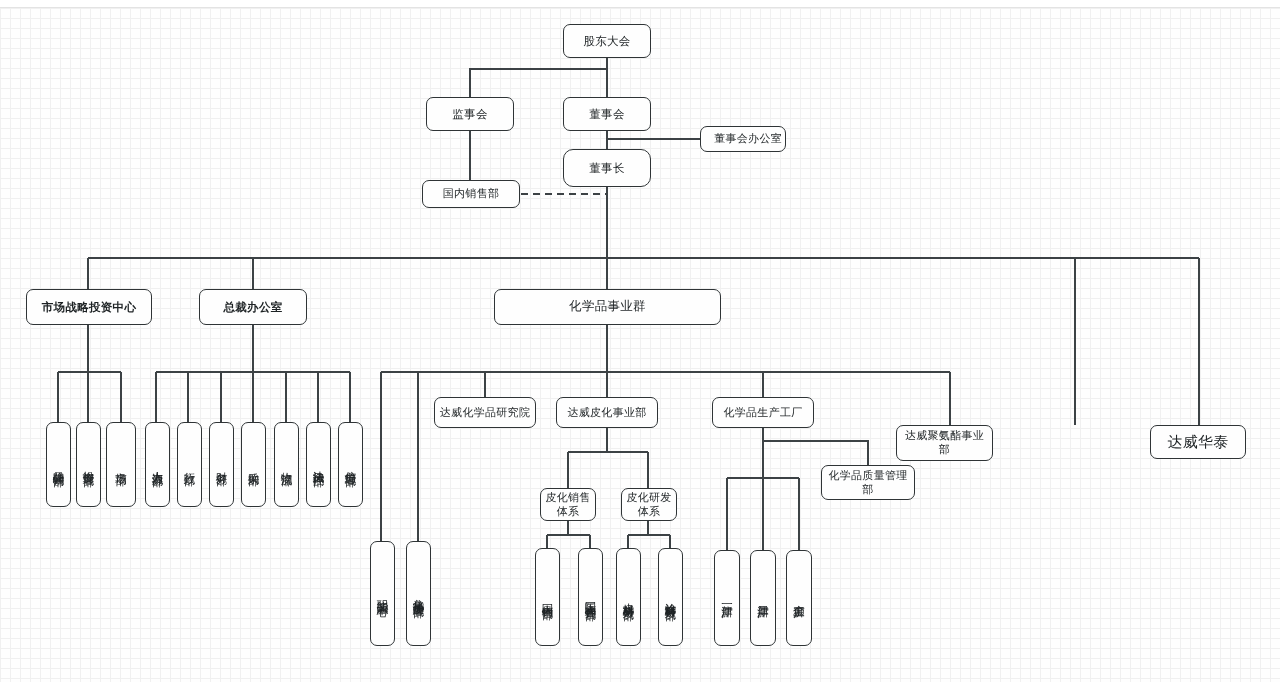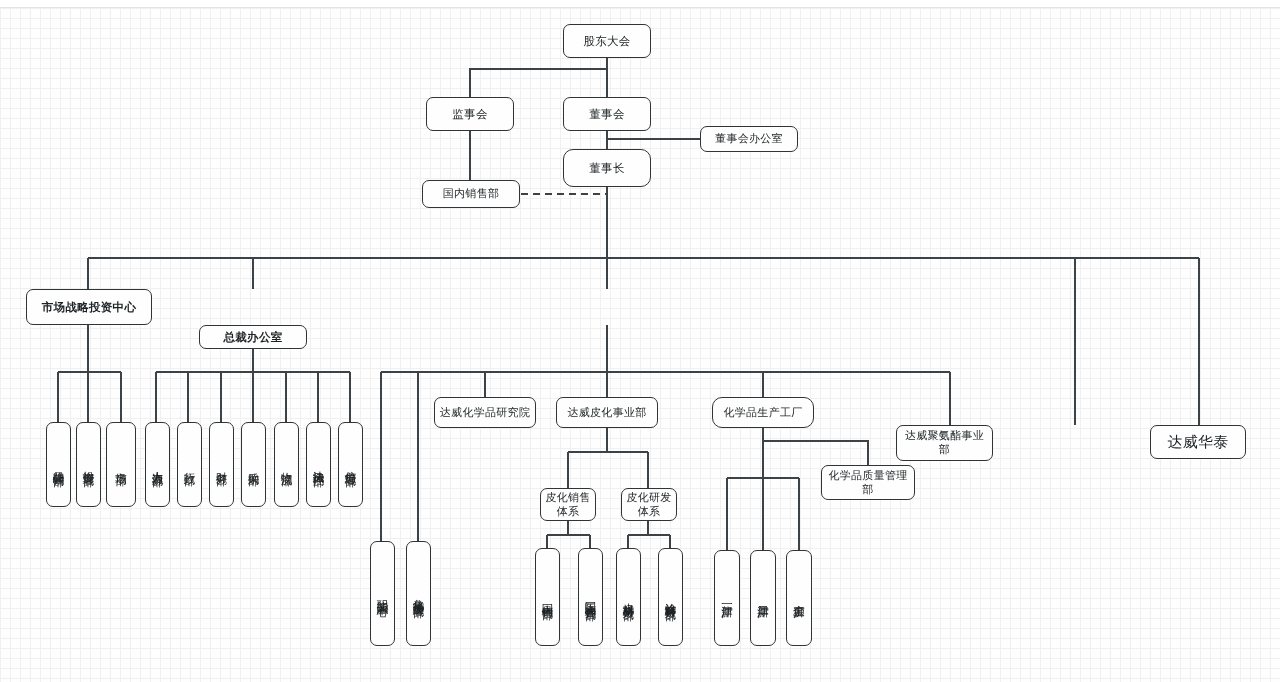--- a/index.html
+++ b/index.html
@@ -152,40 +152,43 @@
   </div>
 
   <div class="node" style="left:426px; top:97px; width:88px; height:34px;">
     <span>监事会</span>
   </div>
 
   <div class="node" style="left:563px; top:97px; width:88px; height:34px;">
     <span>董事会</span>
   </div>
 
-  <div class="node" style="left:700px; top:126px; width:98px; height:26px; font-size:11px;">
+  <div class="node" style="left:700px; top:126px; width:86px; height:26px; font-size:11px;justify-content:flex-end;">
     <span>董事会办公室</span>
   </div>
 
   <div class="node" style="left:563px; top:149px; width:88px; height:38px;border-radius:10px;">
     <span>董事长</span>
   </div>
 
   <div class="node" style="left:422px; top:180px; width:98px; height:28px; font-size:11px;">
     <span>国内销售部</span>
   </div>
 
   <div class="node bold" style="left:26px; top:289px; width:126px; height:36px;">
     <span>市场战略投资中心</span>
   </div>
 
-  <div class="node bold" style="left:199px; top:289px; width:108px; height:24px;margin-top:36px;">
+  <div class="node bold" style="left:199px; top:289px; width:108px; height:36px;">
     <span>总裁办公室</span>
   </div>
 
+  <div class="node" style="left:494px; top:289px; width:227px; height:36px; font-size:12.5px;">
+    <span>化学品事业群</span>
+  </div>
 
   <div class="node" style="left:896px; top:425px; width:97px; height:36px; font-size:11px;">
     <span>达威聚氨酯事业部</span>
   </div>
 
 
   <div class="node" style="left:1150px; top:425px; width:96px; height:34px; font-size:15px;">
     <span>达威华泰</span>
   </div>
 
@@ -229,21 +232,21 @@
   </div>
 
   <div class="node" style="left:434px; top:397px; width:102px; height:31px; font-size:11px;">
     <span>达威化学品研究院</span>
   </div>
 
   <div class="node" style="left:556px; top:397px; width:102px; height:31px; font-size:11px;">
     <span>达威皮化事业部</span>
   </div>
 
-  <div class="node" style="left:712px; top:397px; width:102px; height:31px; font-size:11px;border-radius:10px;">
+  <div class="node" style="left:712px; top:397px; width:102px; height:31px; font-size:11px;">
     <span>化学品生产工厂</span>
   </div>
 
   <div class="node" style="left:821px; top:465px; width:94px; height:35px; font-size:11px;">
     <span>化学品质量管理部</span>
   </div>
 
   <div class="node" style="left:540px; top:488px; width:56px; height:33px; font-size:11px;">
     <span>皮化销售体系</span>
   </div>

